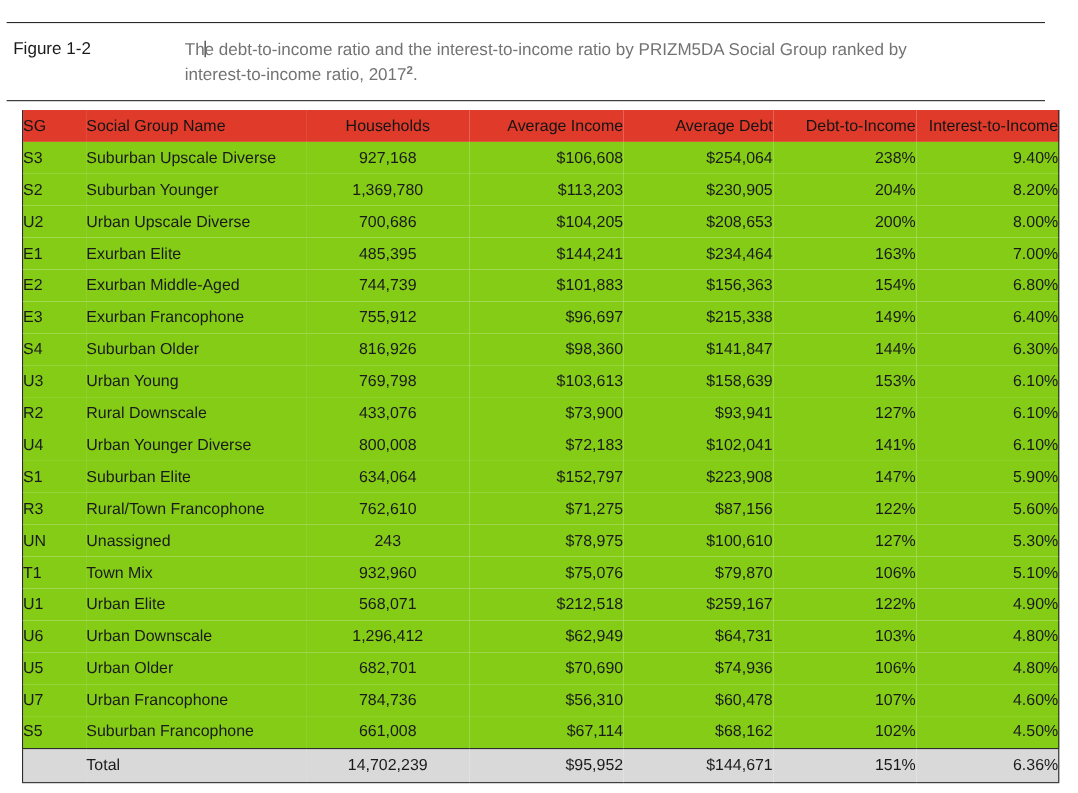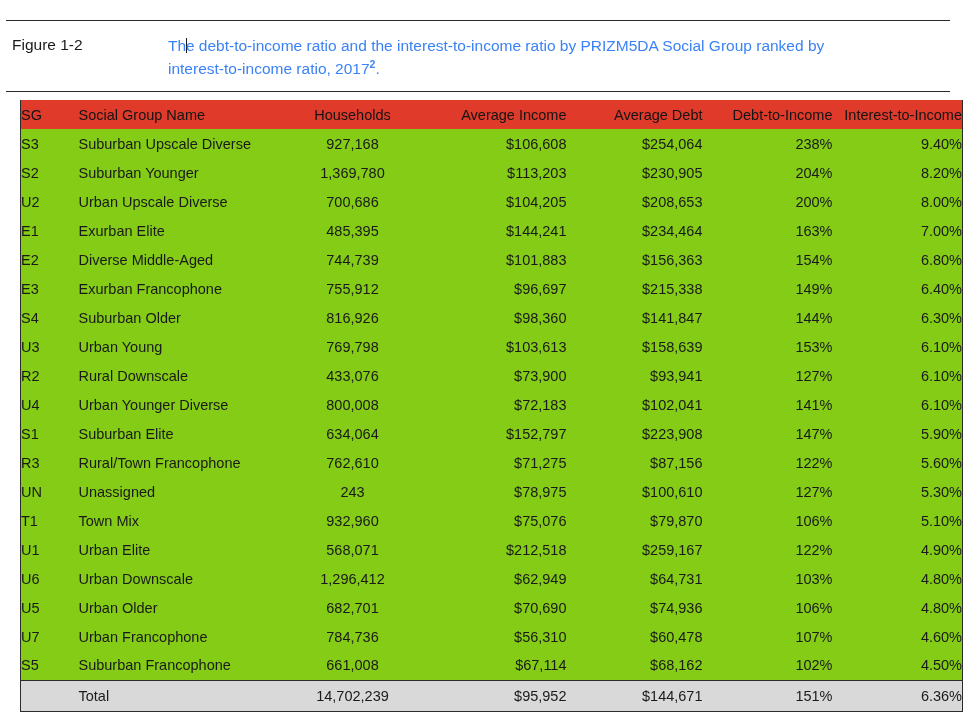--- a/index.html
+++ b/index.html
@@ -35,21 +35,21 @@
     font-size: 15.5px;
     line-height: 22px;
     color: #1a1a1a;
     padding-left: 6px;
     box-sizing: border-box;
   }
   .caption-text {
     flex: 1 1 auto;
     font-size: 15.5px;
     line-height: 23px;
-    color: #3b82f6;
+    color: #737373;
     position: relative;
     padding-right: 36px;
   }
   .caption-text .caret {
     display: inline-block;
     width: 0;
     border-left: 1.3px solid #1a1a1a;
     height: 15px;
     vertical-align: -2px;
     margin: 0 -0.6px;
@@ -169,21 +169,21 @@
           <td class="c-sg">E1</td>
           <td class="c-name">Exurban Elite</td>
           <td class="c-hh">485,395</td>
           <td class="c-inc">$144,241</td>
           <td class="c-debt">$234,464</td>
           <td class="c-dti">163%</td>
           <td class="c-iti">7.00%</td>
         </tr>
         <tr class="data-row">
           <td class="c-sg">E2</td>
-          <td class="c-name">Diverse Middle-Aged</td>
+          <td class="c-name">Exurban Middle-Aged</td>
           <td class="c-hh">744,739</td>
           <td class="c-inc">$101,883</td>
           <td class="c-debt">$156,363</td>
           <td class="c-dti">154%</td>
           <td class="c-iti">6.80%</td>
         </tr>
         <tr class="data-row">
           <td class="c-sg">E3</td>
           <td class="c-name">Exurban Francophone</td>
           <td class="c-hh">755,912</td>

